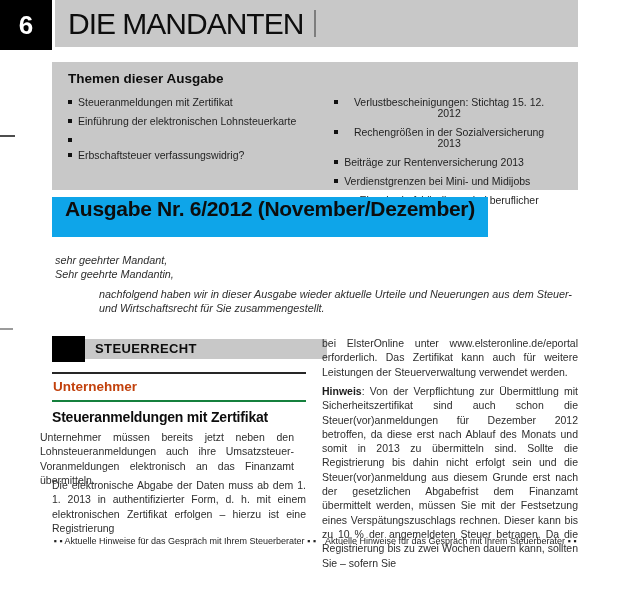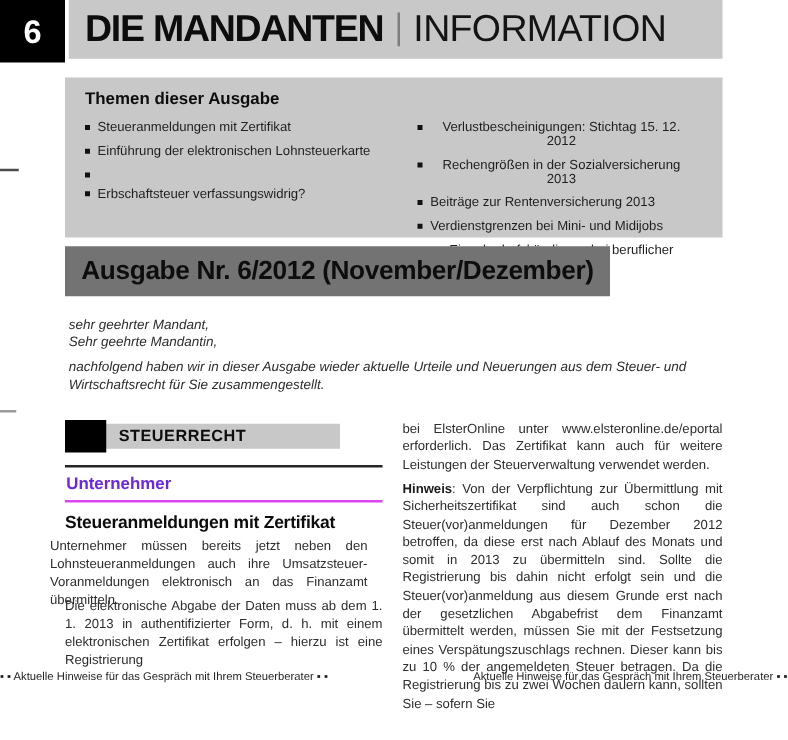--- a/index.html
+++ b/index.html
@@ -18,21 +18,21 @@
     background:#000;
     color:#fff; font-weight:bold; font-size:26px;
     display:flex; align-items:center; justify-content:center;
   }
   #masthead {
     left:55px; top:0; width:523px; height:47px;
     background:#c8c8c8;
     display:flex; align-items:center;
     padding-left:13px; box-sizing:border-box; gap:11px;
   }
-  #brand-left  { font-size:30px; font-weight:bold; letter-spacing:-1px; color:#0d0d0d; white-space:nowrap; }
+  #brand-left  { font-size:30px; font-weight:normal; letter-spacing:-1px; color:#0d0d0d; white-space:nowrap; }
   .masthead-divider { width:2px; height:27px; background:#7d7d7d; }
   #brand-right { font-size:30px; font-weight:400; letter-spacing:-0.5px; color:#141414; white-space:nowrap; }
 
   
   .fold-1 { left:0; top:135px; width:15px; height:2px; background:#4d4d4d; }
   .fold-2 { left:0; top:328px; width:13px; height:2px; background:#9b9b9b; }
 
   
   #topics-box {
     left:52px; top:62px; width:526px; height:128px;
@@ -42,70 +42,69 @@
   #topics-heading { font-size:13.5px; font-weight:bold; color:#0d0d0d; margin-bottom:11px; }
   .topics-row { display:flex; }
   .topics-col { width:280px; }
   .topics-col.right { width:auto;text-align:center; }
   .topic { display:flex; align-items:flex-start; margin-bottom:8px; font-size:10.5px; line-height:11px; color:#1f1f1f; }
   .sq { width:4px; height:4px; background:#111; margin:3px 6px 0 0; flex:none; }
 
   
   #issue-bar {
     left:52px; top:197px; width:436px; height:40px;
-    background:#737373;
-    display:flex; align-items:center;
+    background:#0ea5e9;
+    display:flex; 
     padding-left:13px; box-sizing:border-box;
   }
   #issue-title { font-size:21px; font-weight:bold; letter-spacing:-0.3px; color:#0d0d0d; white-space:nowrap; }
 
   
   #greeting { left:55px; top:253px; width:534px; font-size:10.8px; font-style:italic; line-height:14px; color:#2d2d2d; }
-  .greet-body { margin-top:6px; }
+  .greet-body { margin-top:6px;margin-left:44px; }
 
   
-  #section-bar { left:52px; top:336px; width:220px; height:26px; }
+  #section-bar { left:52px; top:336px; width:275px; height:26px; }
   #section-bar .graybar { position:absolute; left:0; right:0; top:3px; height:20px; background:#c8c8c8; }
   #section-bar .blacksq { position:absolute; left:0; top:0; width:33px; height:26px; background:#000; }
   #section-bar .label   { position:absolute; left:43px; top:5px; font-size:13px; font-weight:bold; letter-spacing:0.4px; color:#0d0d0d; }
 
   
   #subsection {
     left:52px; top:372px; width:254px;
-    border-top:2px solid #262626; border-bottom:2px solid #d946ef;
+    border-top:2px solid #262626; border-bottom:2px solid #15803d;
     box-sizing:border-box; padding:5px 0 6px 1px;
-    font-size:13.5px; font-weight:bold; color:#6d28d9;
+    font-size:13.5px; font-weight:bold; color:#c2410c;
   }
 
   #article-title { left:52px; top:409px; width:254px; font-size:14px; font-weight:bold; letter-spacing:-0.2px; color:#0d0d0d; }
 
   .bodytext { font-size:10.5px; line-height:14.3px; text-align:justify; color:#2d2d2d; }
   #p1 { left:40px;  top:430px; width:254px; }
   #p2 { left:52px;  top:478px; width:254px; }
   #p3 { left:322px; top:336px; width:256px; }
   #hinweis { left:322px; top:384px; width:256px; }
   #hinweis .hinweis-label { font-weight:bold; color:#1a1a1a;margin-top:30px; }
 
   
   #footer {
     left:0; top:536px; width:630px;
-    display:flex; justify-content:space-between; gap:9px;
+    display:flex; justify-content:center; gap:9px;
     font-size:9px; color:#1f1f1f; white-space:nowrap;
   }
 </style>
 </head>
 <body>
 
 <div class="abs" id="page-badge">
   <span>6</span>
 </div>
 <div class="abs" id="masthead">
   <span id="brand-left">DIE MANDANTEN</span>
   <span class="masthead-divider"></span>
-  <span id="brand-right">INFORMATION</span>
 </div>
 
 <div class="abs fold-1"></div>
 <div class="abs fold-2"></div>
 
 <div class="abs" id="topics-box">
   <div id="topics-heading">Themen dieser Ausgabe</div>
   <div class="topics-row">
     <div class="topics-col">
       <div class="topic">

